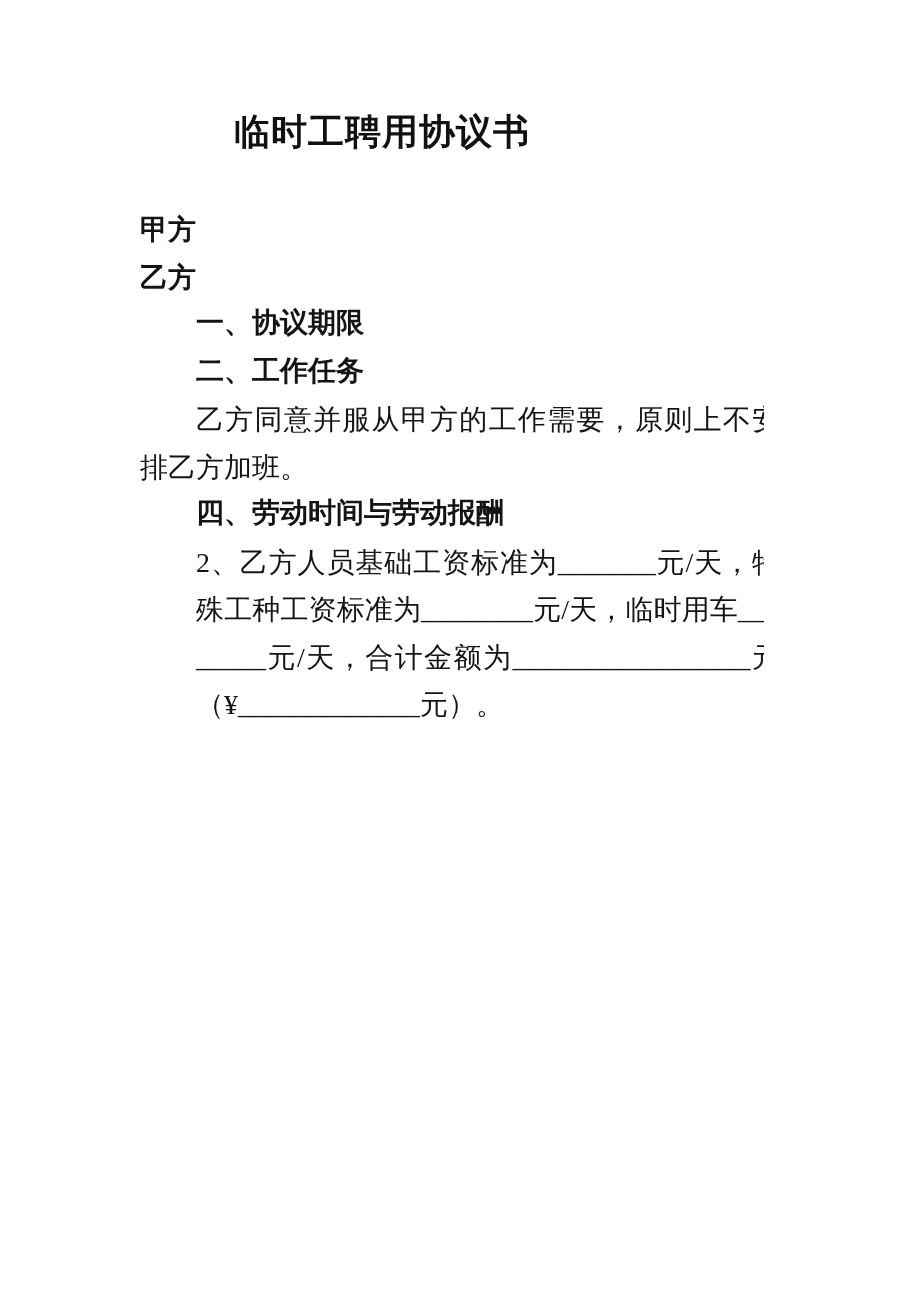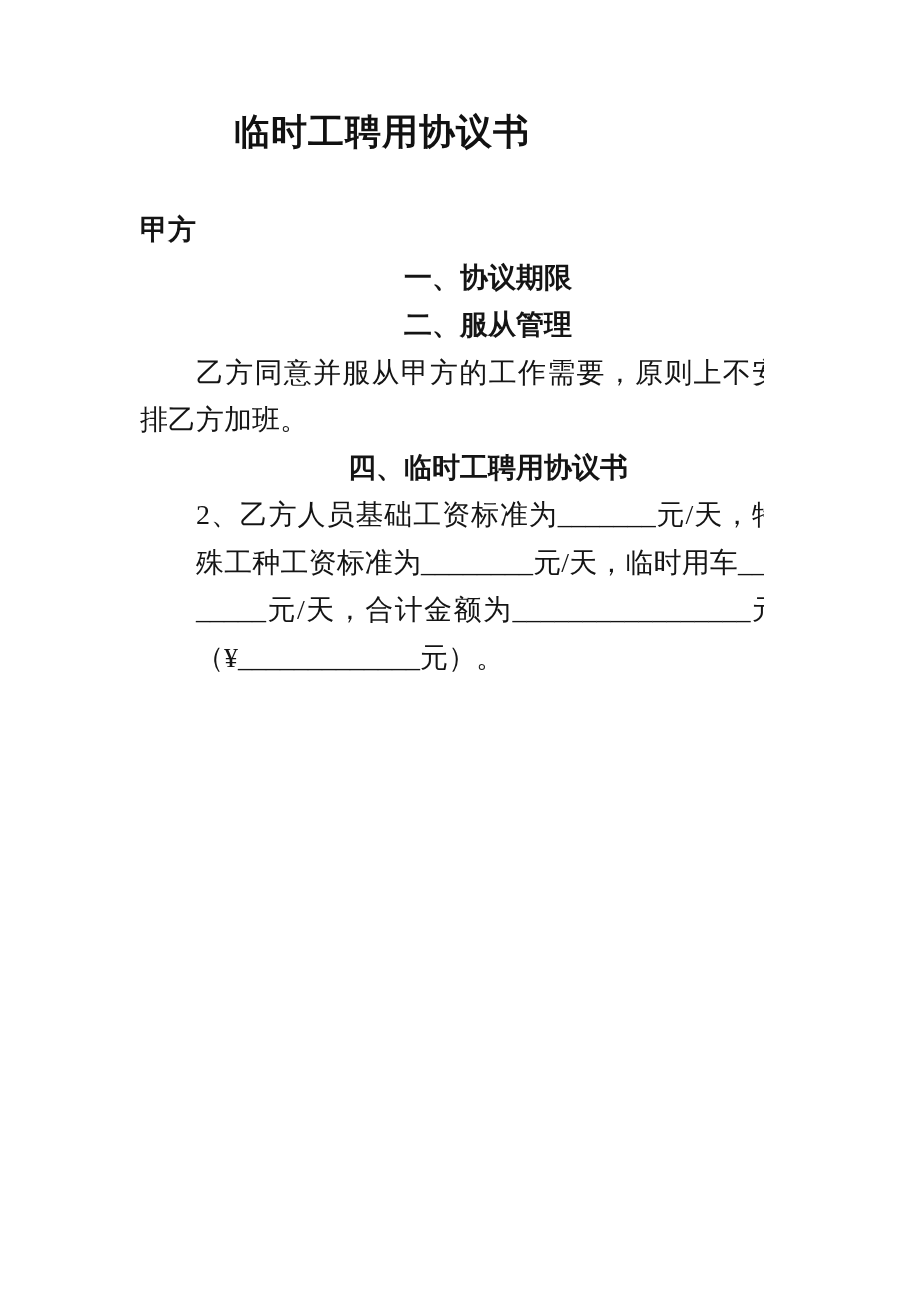--- a/index.html
+++ b/index.html
@@ -39,53 +39,54 @@
     margin: 0;
     word-break: break-all;
   }
   .party {
     font-weight: 700;
     font-family: "Liberation Sans", "DejaVu Sans", sans-serif;
     text-align: left;
   }
   .heading {
     font-weight: 700;
-    font-family: Liberation Sans, sans-serif;
+    font-family: Liberation Mono, monospace;
     text-indent: 2em;
-    text-align: center;
+    text-align: left;
   }
   .body-par {
     text-indent: 2em;
   }
   .body-par.block-indent {
     text-indent: 0;
     padding-left: 2em;
   }
 </style>
 </head>
 <body>
 
 <div class="page">
 
   <h1 class="doc-title">临时工聘用协议书</h1>
 
   <div class="content">
 
     <p class="party">甲方</p>
 
+    <p class="party">乙方</p>
 
 
     <p class="heading">一、协议期限</p>
 
 
-    <p class="heading">二、服从管理</p>
+    <p class="heading">二、工作任务</p>
 
     <p class="body-par">乙方同意并服从甲方的工作需要，原则上不安排乙方加班。</p>
 
 
 
-    <p class="heading">四、临时工聘用协议书</p>
+    <p class="heading">四、劳动时间与劳动报酬</p>
 
 
     <p class="body-par block-indent">2、乙方人员基础工资标准为_______元/天，特殊工种工资标准为________元/天，临时用车________元/天，合计金额为_________________元（¥_____________元）。</p>
 
   </div>
 </div>
 
 </body></html>

